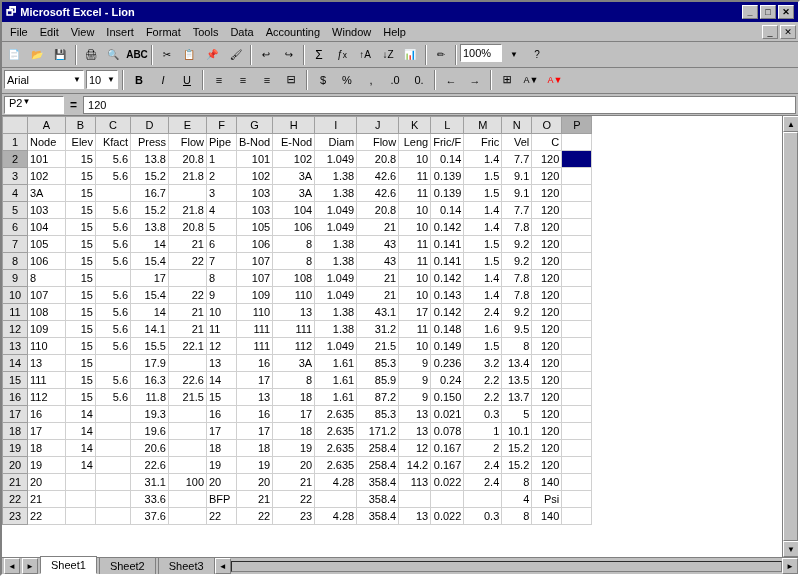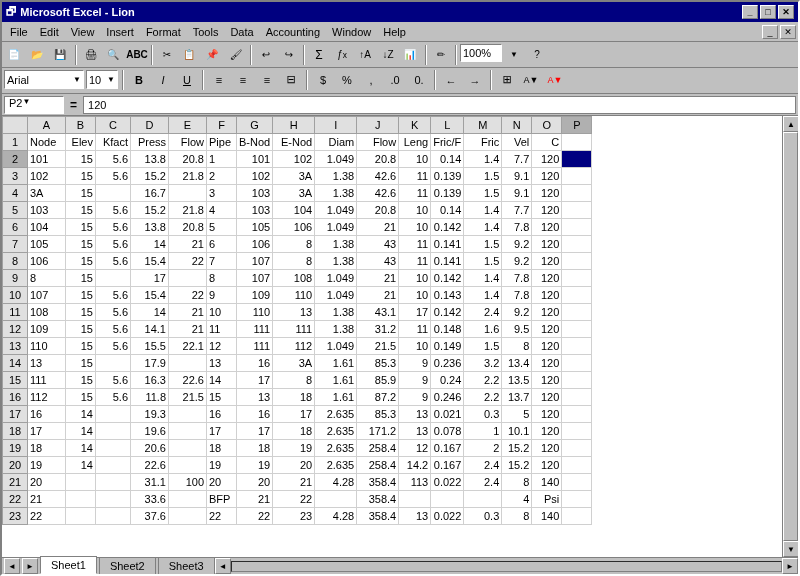--- a/index.html
+++ b/index.html
@@ -693,21 +693,21 @@
                 <td>15</td>
                 <td>5.6</td>
                 <td>11.8</td>
                 <td>21.5</td>
                 <td style="text-align: left;">15</td>
                 <td>13</td>
                 <td>18</td>
                 <td>1.61</td>
                 <td>87.2</td>
                 <td>9</td>
-                <td>0.246</td>
+                <td>0.150</td>
                 <td>2.2</td>
                 <td>13.7</td>
                 <td style="text-align: right;">120</td>
                 <td></td>
               </tr>
               <tr>
                 <th class="row-header">17</th>
                 <td style="text-align: left;">16</td>
                 <td>14</td>
                 <td></td>

